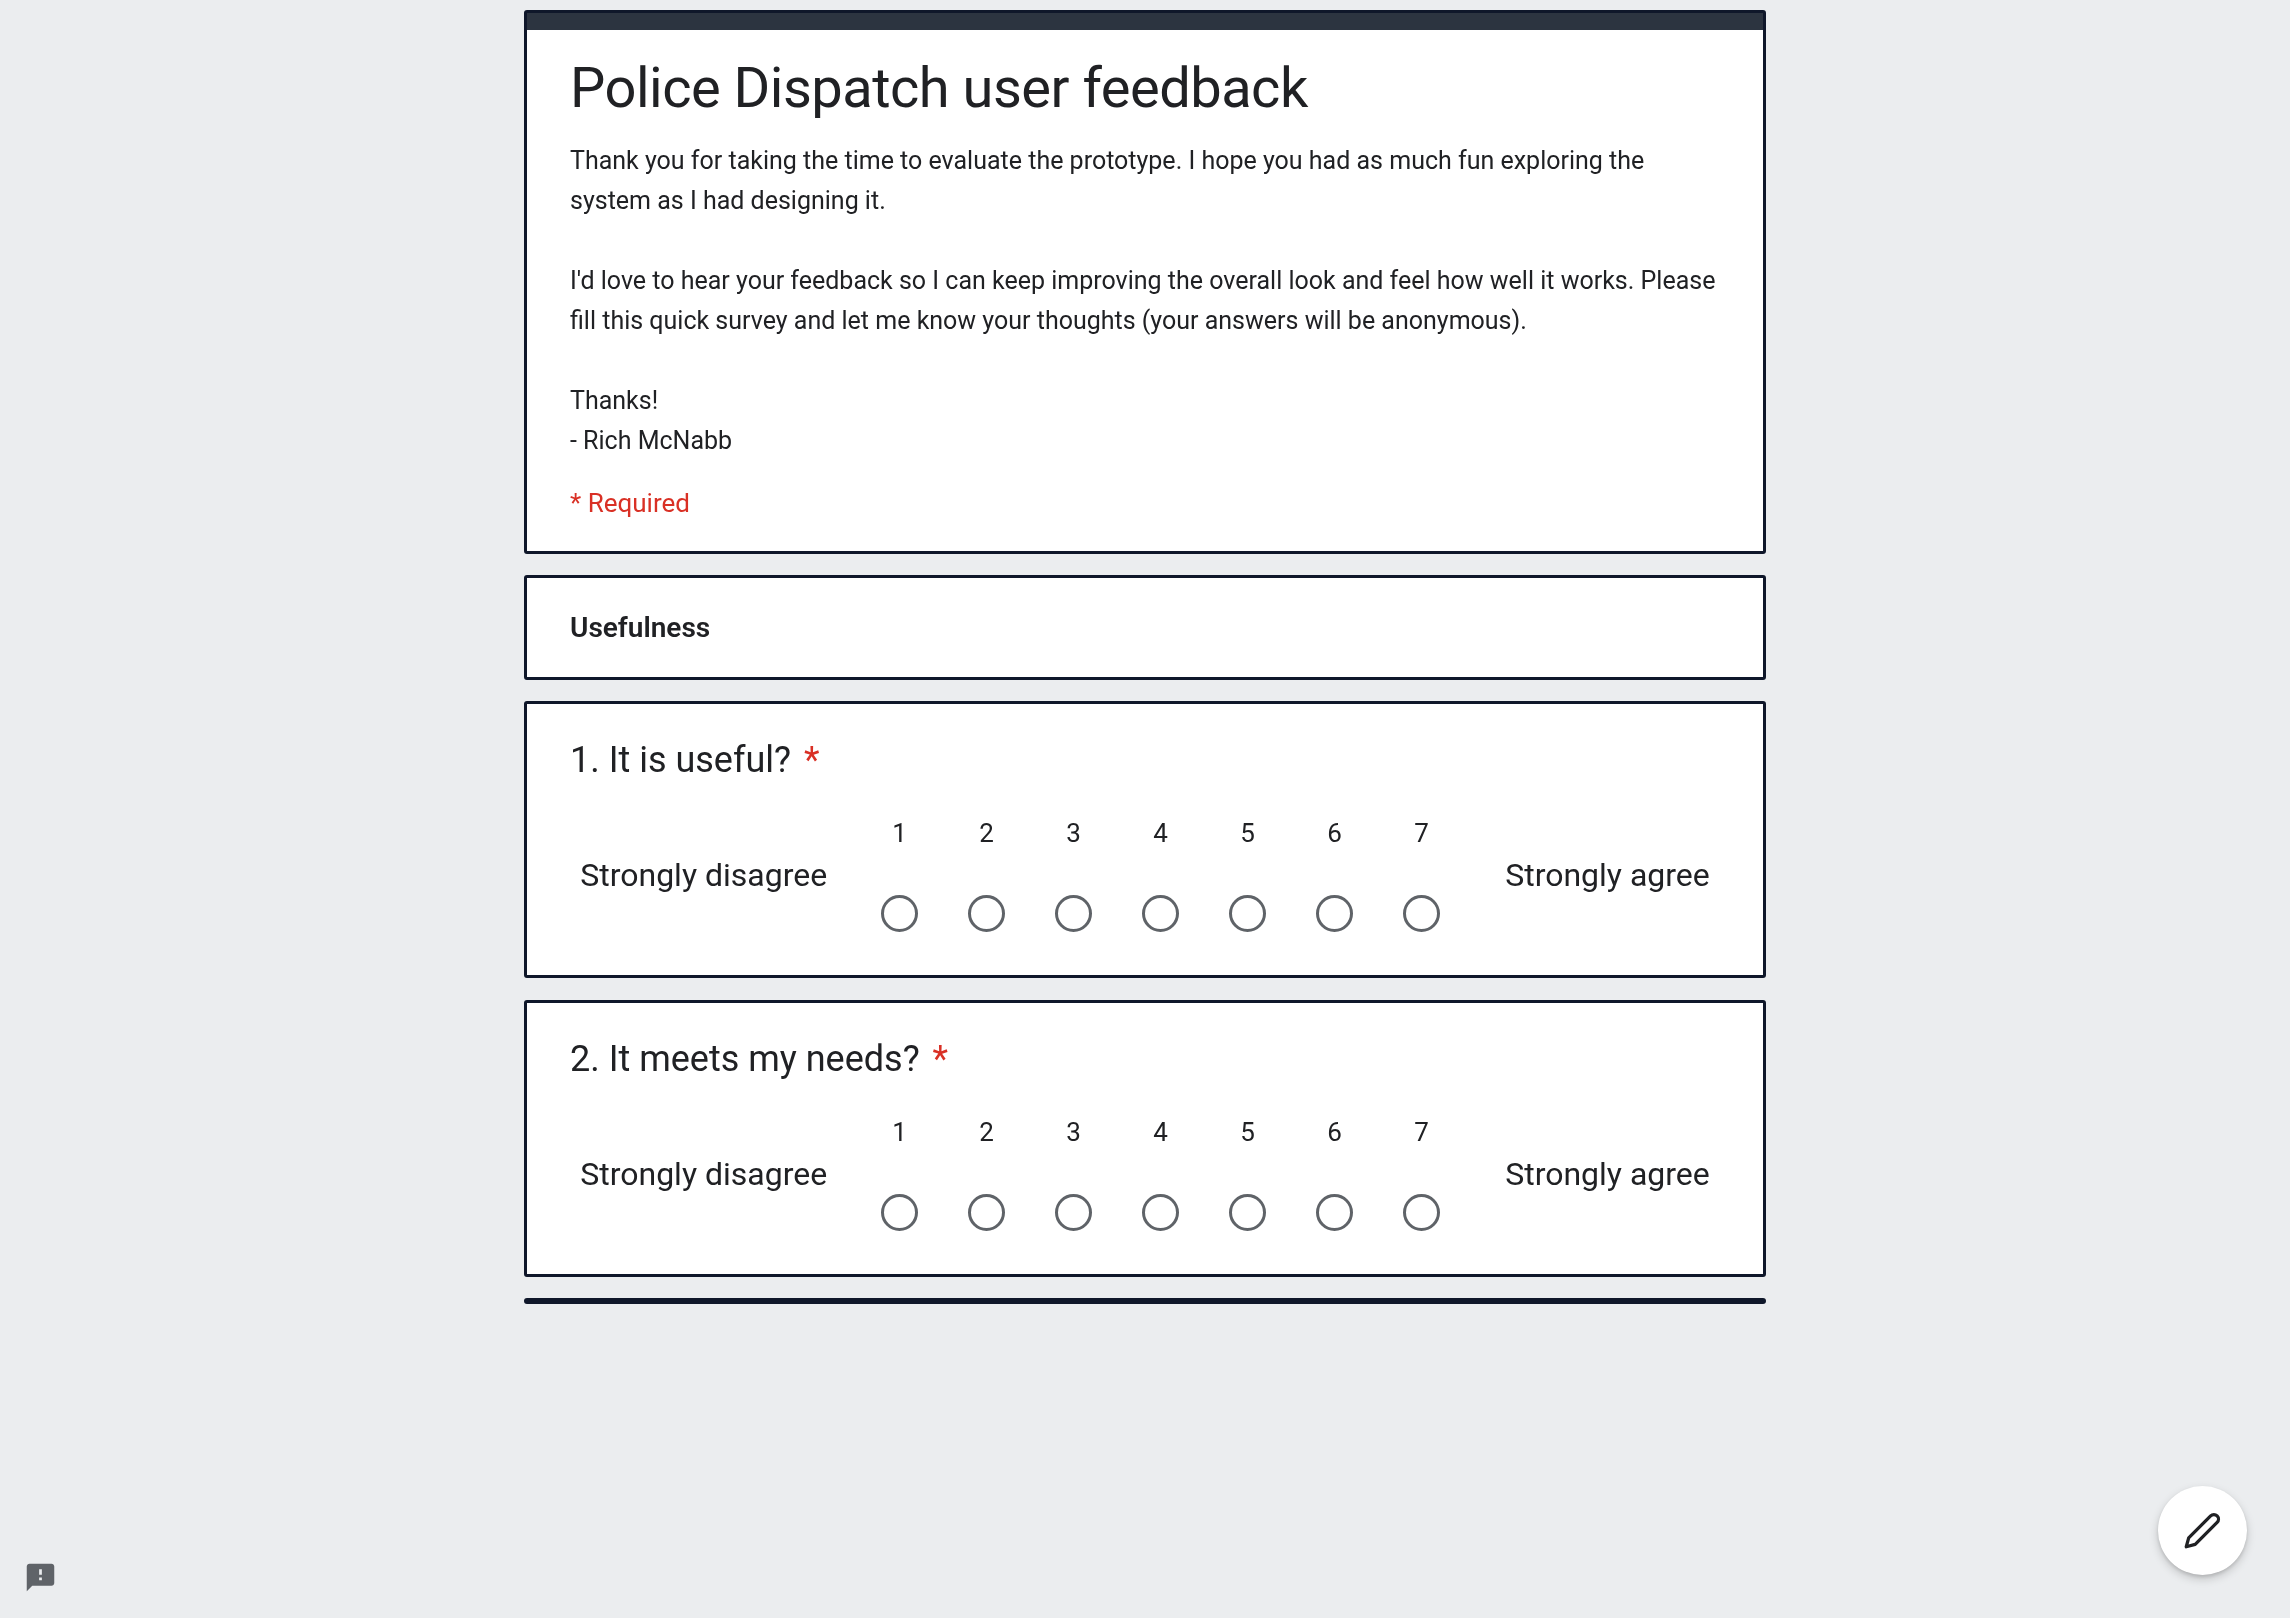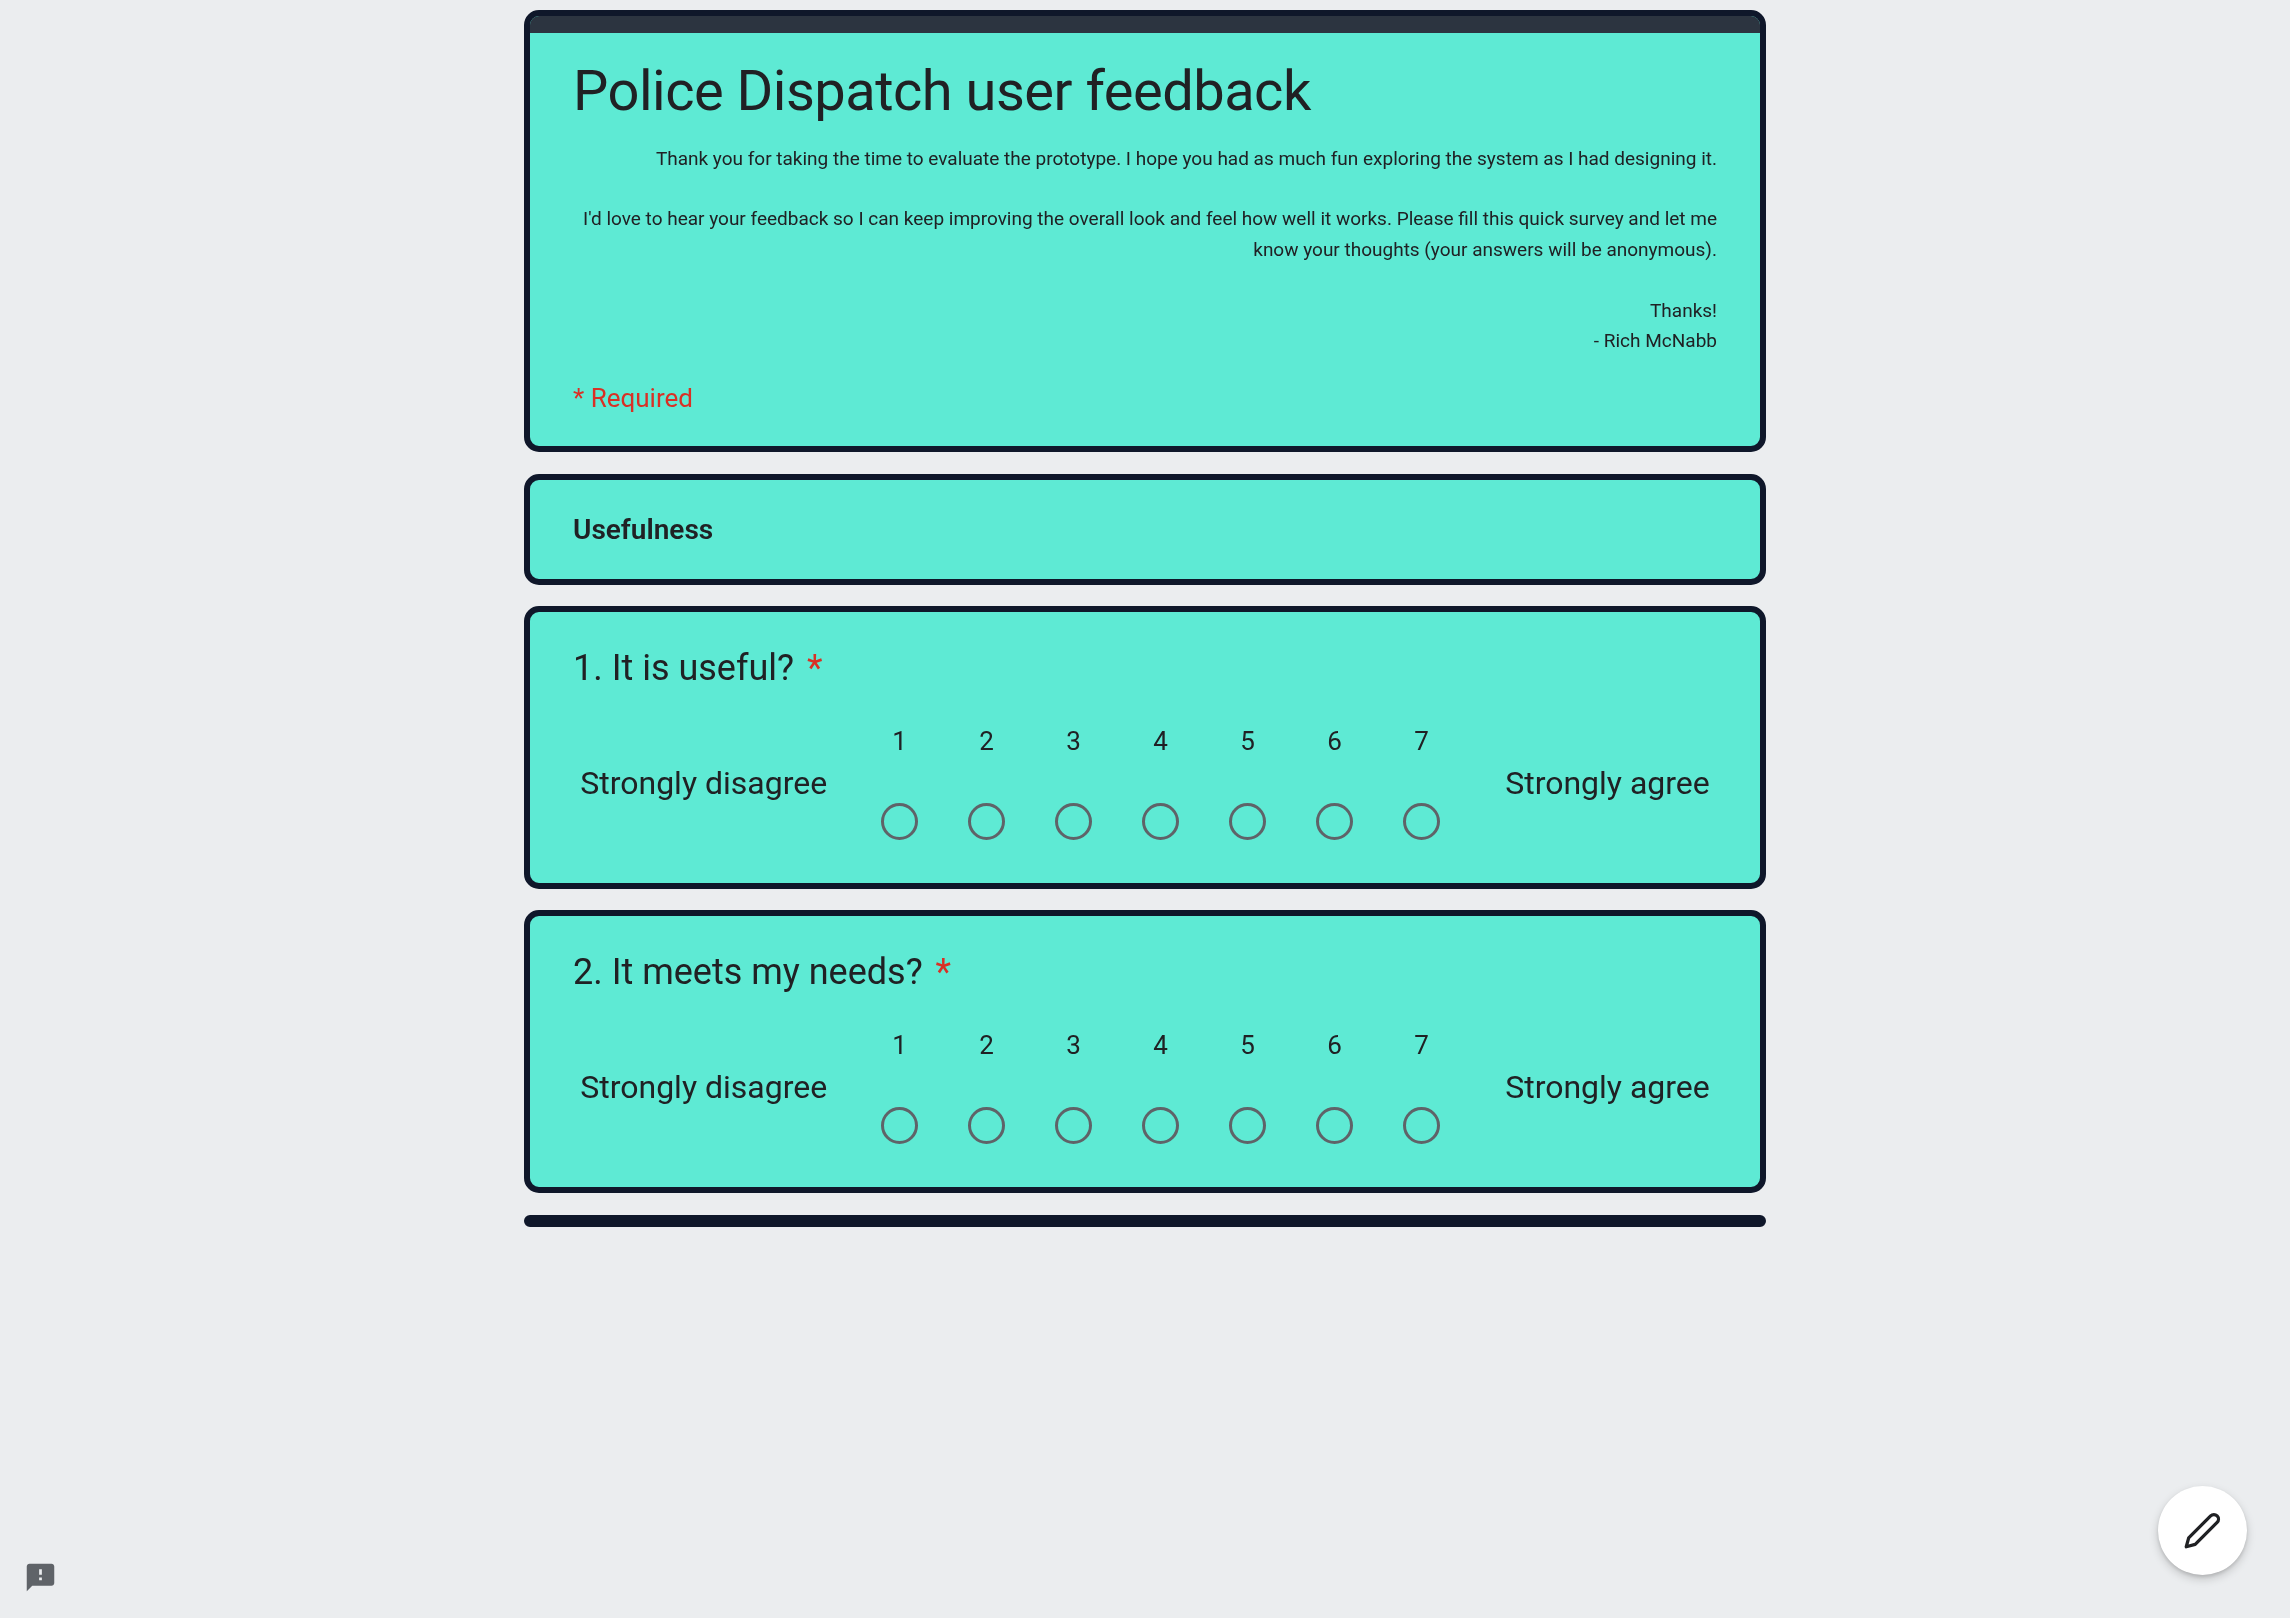--- a/index.html
+++ b/index.html
@@ -16,48 +16,47 @@
     margin: 0 auto;
     position: relative;
     padding-top: 9.7px;
     padding-bottom: 39px;
   }
   .form-wrap {
     width: 1242px;
     margin: 0 auto;
   }
   .card {
-    background: #5eead4;
-    border-radius: 15px;
-    border: 6px solid #0f172a;
+    background: #ffffff;
+    border-radius: 3px;
+    border: 3px solid #0f172a;
     margin-bottom: 21.3px;
     overflow: hidden;
   }
   .header-card .top-bar {
     height: 17.5px;
     background: #2c3440;
     width: 100%;
   }
   .header-inner {
     padding: 23px 43px 33px 43px;
   }
   .form-title {
     font-size: 56px;
     font-weight: 400;
     letter-spacing: -0.5px;
     color: #202124;
     line-height: 1.25;
     margin-bottom: 17.5px;
   }
   .form-desc {
-    font-size: 19px;
+    font-size: 25px;
     line-height: 1.6;
     color: #202124;
     white-space: pre-wrap;
-    text-align: right;
   }
   .required-note {
     color: #d93025;
     font-size: 26px;
     margin-top: 27px;
   }
   .section-card {
     padding: 33px 43px;
   }
   .section-title {

